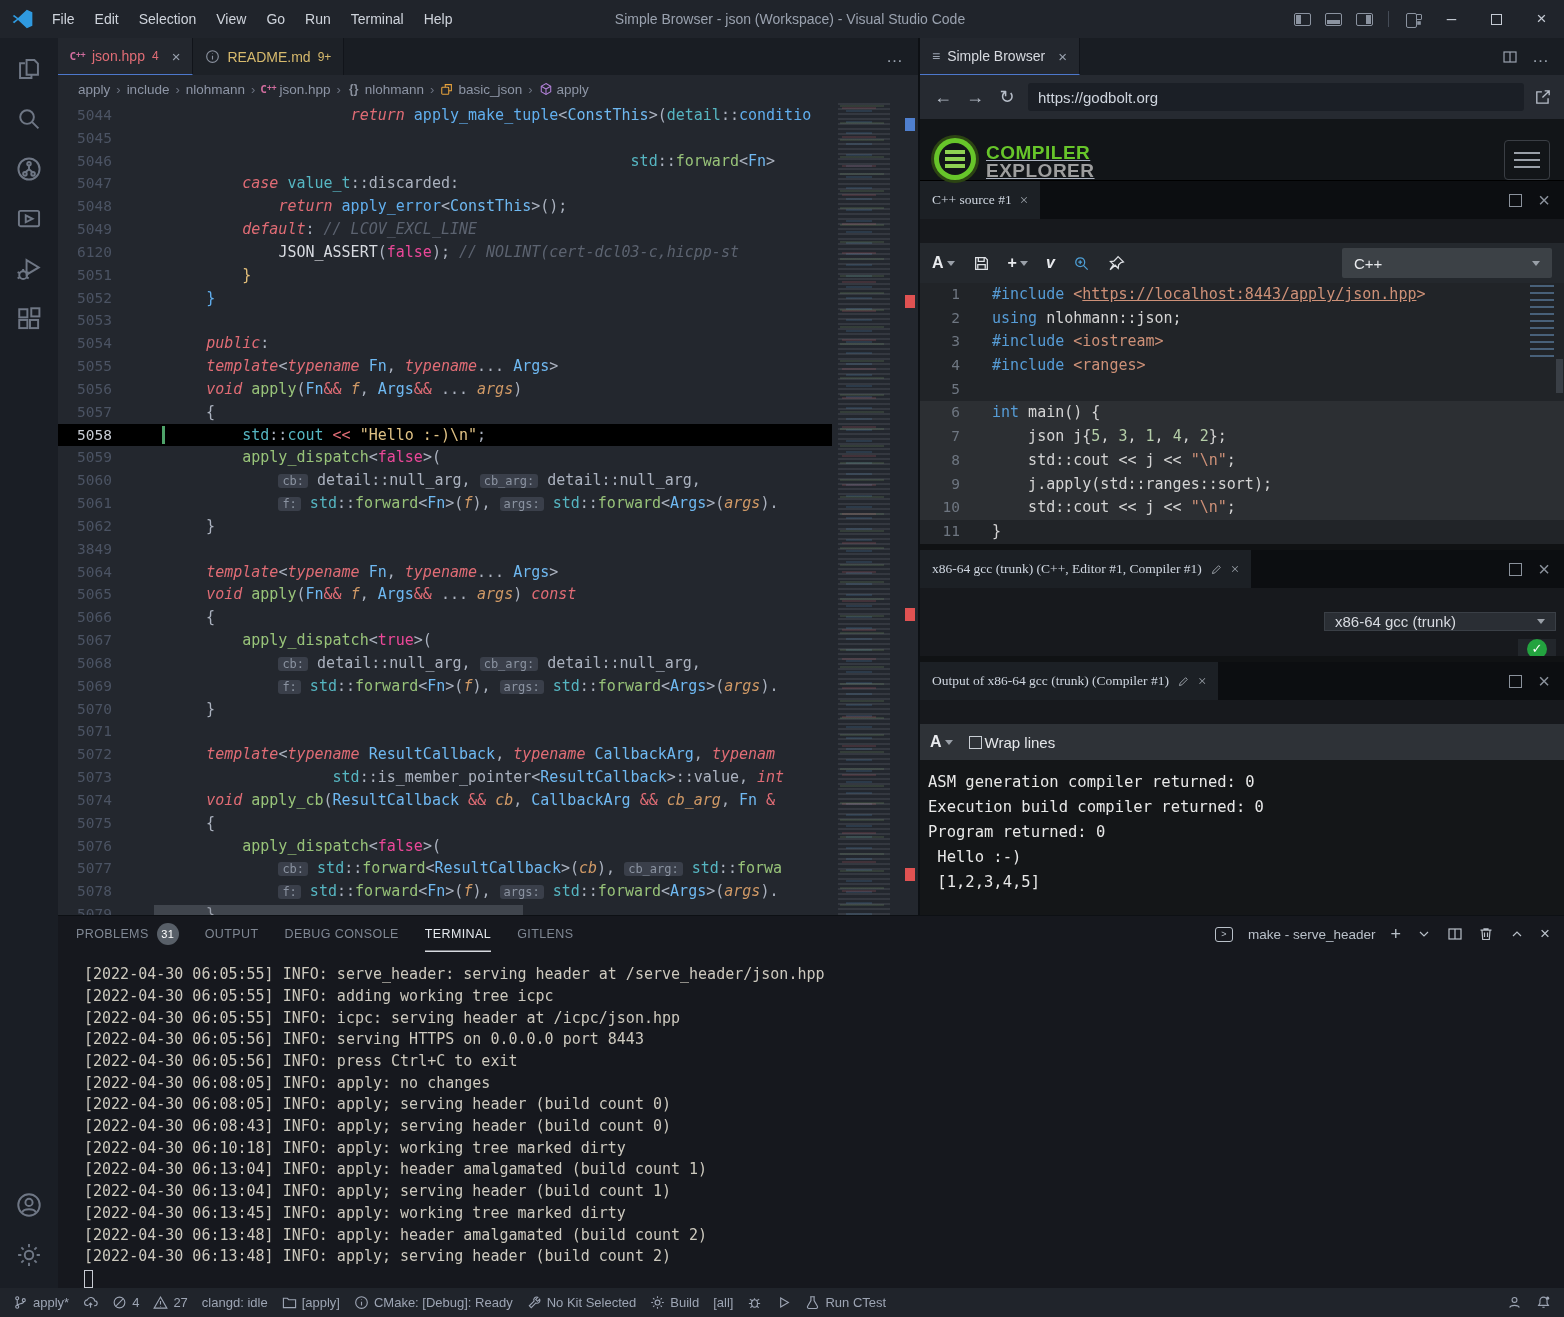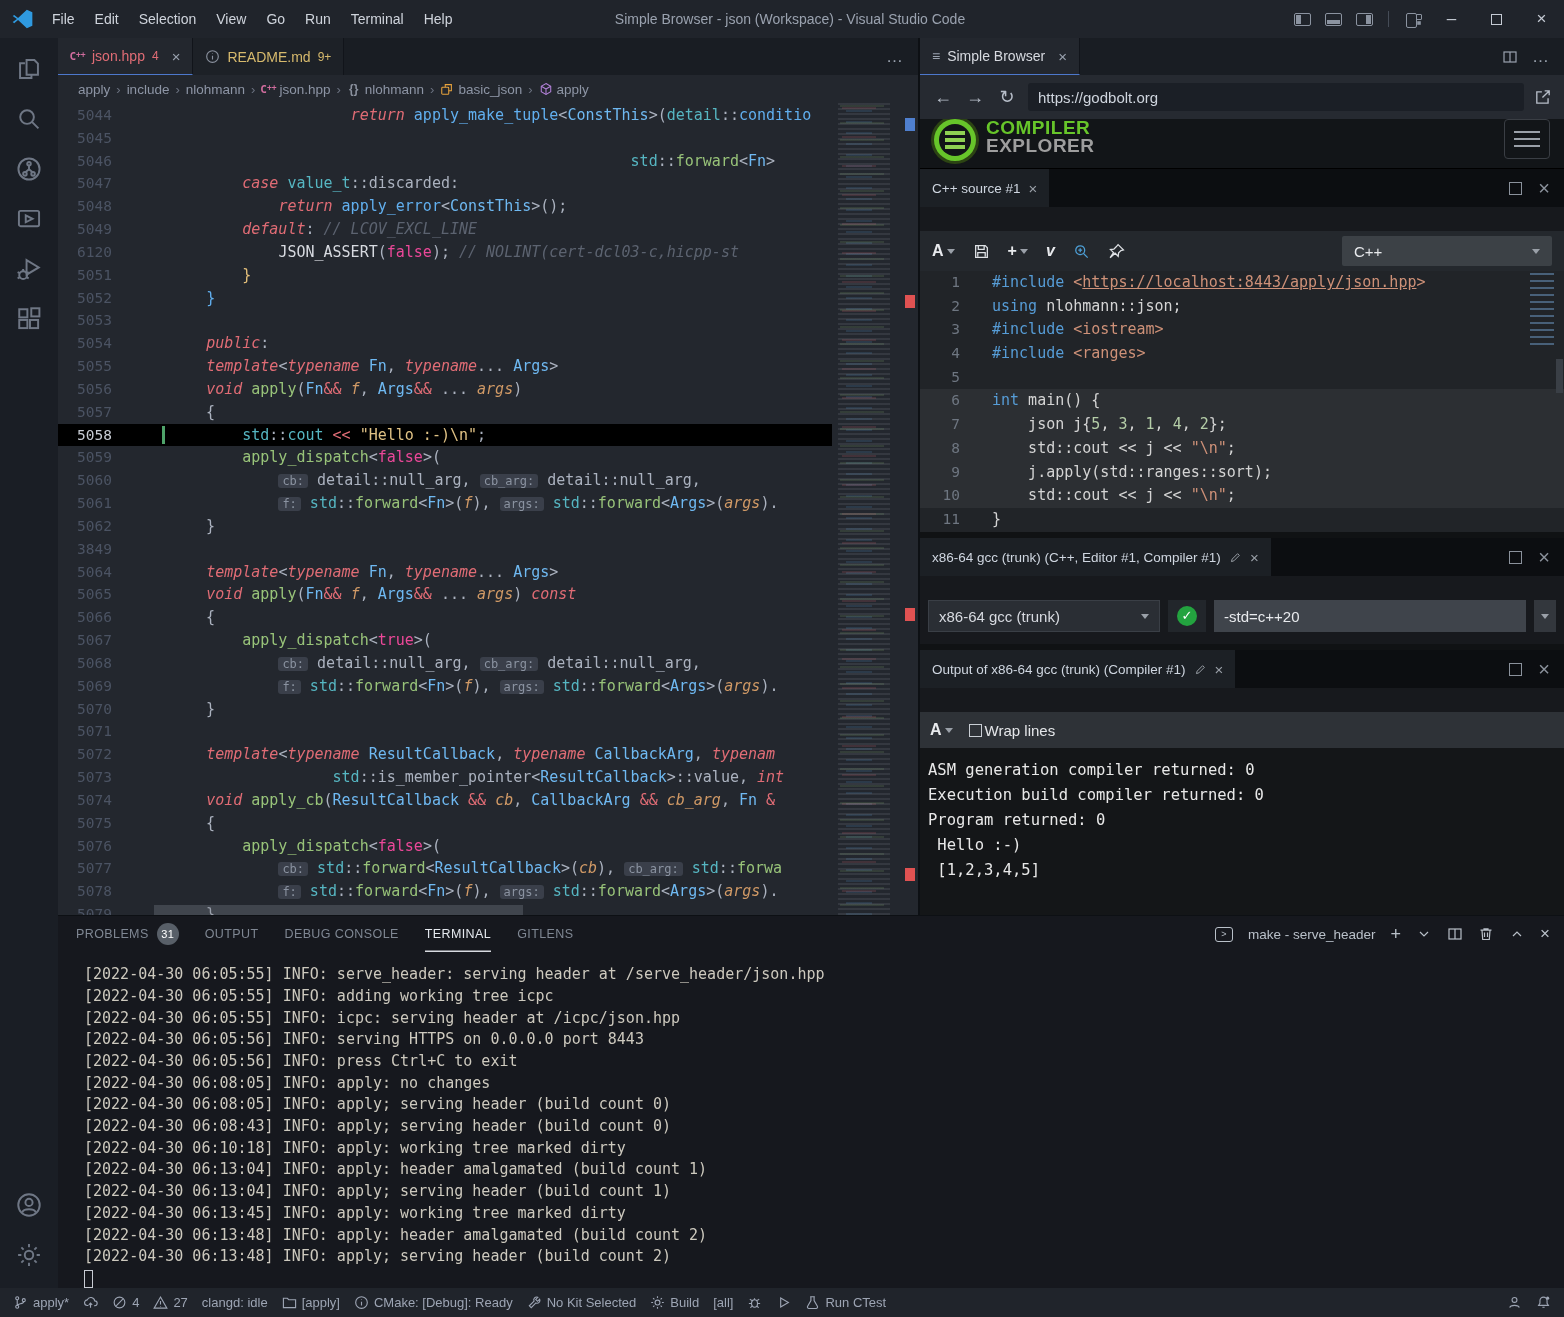--- a/index.html
+++ b/index.html
@@ -84,34 +84,34 @@
   .hscroll .thumb { position:absolute; left:0; width:369px; top:0; bottom:0; background:rgba(121,126,136,.35); }
 
   
   .nav { height:44px; background:#262a31; display:flex; align-items:center; gap:10px; padding:0 12px; }
   .nav .glyph { font-size:18px; color:#b6bdc8; width:22px; text-align:center; }
   .urlbox { flex:1; height:28px; background:#1b1f26; border-radius:3px; color:#cfd5de; font-size:15px;
     display:flex; align-items:center; padding:0 10px; }
   .nav .ic { width:18px; height:18px; color:#b6bdc8; }
 
   .ce { flex:1; background:#101214; display:flex; flex-direction:column; overflow:hidden; position:relative; }
-  .ce-header { height:50px; background:#121518; display:flex; align-items:flex-start; padding:0 14px; border-bottom:1px solid #000; }
+  .ce-header { height:62px; background:#121518; display:flex; align-items:flex-end; padding:0 14px; border-bottom:1px solid #000;text-decoration:underline; }
   .ce-gear { width:42px; height:42px; border-radius:50%; background:#67c52a; position:relative; margin-right:10px; flex:none;
     box-shadow:0 0 0 3px #2c4413; }
   .ce-gear::before { content:""; position:absolute; inset:5px; border-radius:50%; background:#121518; }
   .ce-gear::after { content:""; position:absolute; left:11px; top:12px; width:20px; height:4px; background:#8fd153;
     box-shadow:0 7px 0 0 #8fd153, 0 14px 0 0 #8fd153; }
   .ce-logotext { font-weight:bold; font-size:19px; letter-spacing:.5px; line-height:18px; }
   .ce-logotext .l1 { color:#67c52a; } .ce-logotext .l2 { color:#9e9e9e; }
   .hamburger { margin-left:auto; width:46px; height:40px; border:1px solid #3a3e44; border-radius:4px;
     display:flex; flex-direction:column; justify-content:center; gap:5px; padding:0 9px; }
   .hamburger i { height:2px; background:#9aa0a8; display:block; }
 
   .ce-tabrow { height:38px; background:#0c0e11; display:flex; align-items:stretch; }
-  .ce-tab { background:#1c2025; color:#cfd6e0; font-size:13.5px; display:flex; align-items:center; gap:8px; padding:0 12px; }
+  .ce-tab { background:#1c2025; color:#cfd6e0; font-size:13.5px; display:flex; align-items:center; gap:8px; padding:0 12px;font-family:Liberation Serif, serif; }
   .ce-tab .ic { width:13px; height:13px; color:#9aa0a8; }
   .ce-tab .x { font-size:15px; color:#9aa0a8; }
   .ce-actions { margin-left:auto; display:flex; align-items:center; gap:16px; padding-right:14px; color:#8b929c; }
   .ce-maxbox { width:13px; height:13px; border:1.5px solid #8b929c; display:inline-block; }
   .ce-x { font-size:20px; }
   .ce-gap { height:24px; background:#17191d; }
   .ce-gap-s { height:6px; background:#101214; }
 
   .ce-toolbar { height:40px; background:#24282d; display:flex; align-items:center; gap:18px; padding:0 12px; }
   .ce-toolbar .tool { color:#e8eaed; font-size:16px; font-weight:bold; display:flex; align-items:center; gap:3px; }
@@ -126,21 +126,21 @@
   .gb .cl { height:23.7px; line-height:23.7px; }
   .gb .cl .ln { width:52px; padding-right:12px; color:#6e7681; }
   .gb .cl .lc { padding-left:20px; }
   .gb .cl.hl { background:#2c2f33; }
   .tk-gk{color:#569cd6} .tk-gd{color:#d4d4d4} .tk-gs{color:#ce9178} .tk-gn{color:#b5cea8}
   .tk-gu{color:#ce9178;text-decoration:underline}
   .gb-minimap { position:absolute; right:10px; top:2px; width:24px; height:76px;
     background:repeating-linear-gradient(180deg, rgba(120,170,220,.45) 0 2px, transparent 2px 7px); }
   .ce-scroll { position:absolute; right:1px; top:240px; width:7px; height:34px; background:#3a3f46; z-index:5; }
 
-  .comp-row { height:44px; background:#17191d; display:flex; align-items:flex-start; gap:8px; padding:0 8px; }
+  .comp-row { height:44px; background:#17191d; display:flex; align-items:flex-end; gap:8px; padding:0 8px;flex-direction:column; }
   .comp-select { width:232px; height:32px; background:#2a2e34; border:1px solid #3a3f46; color:#d7dae0; font-size:15px;
     display:flex; align-items:center; padding:0 10px; }
   .comp-select .caret { margin-left:auto; }
   .okbtn { width:38px; height:32px; background:#22262b; display:flex; align-items:center; justify-content:center; }
   .ck { width:20px; height:20px; border-radius:50%; background:#23a33f; color:#fff; font-size:13px; text-align:center; line-height:20px; display:inline-block; }
   .flags { flex:1; height:32px; background:#3f444b; color:#e8eaed; font-size:15px; display:flex; align-items:center; padding:0 10px; }
   .flags-caret { width:22px; height:32px; display:flex; align-items:center; justify-content:center; background:#33373d; }
 
   .out-toolbar { height:36px; background:#2e3237; display:flex; align-items:center; gap:16px; padding:0 10px; }
   .out-toolbar .tool { color:#e8eaed; font-size:16px; font-weight:bold; display:flex; align-items:center; gap:3px; }

